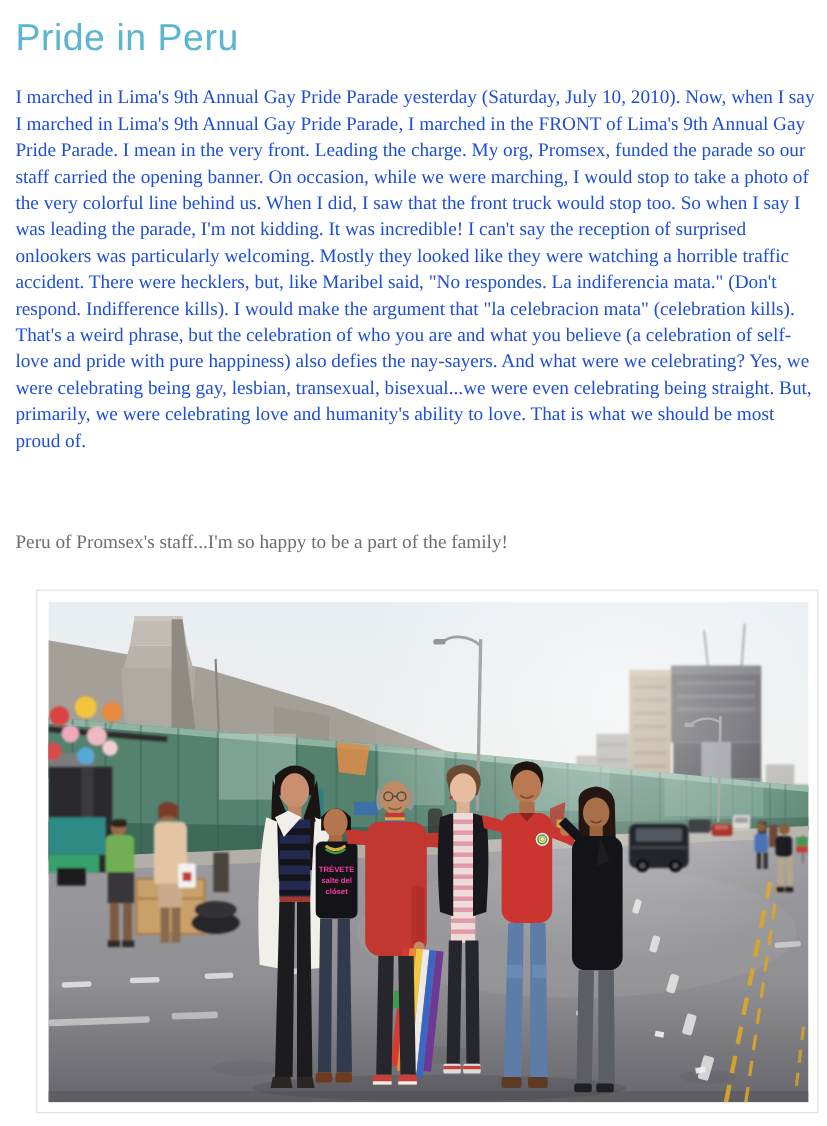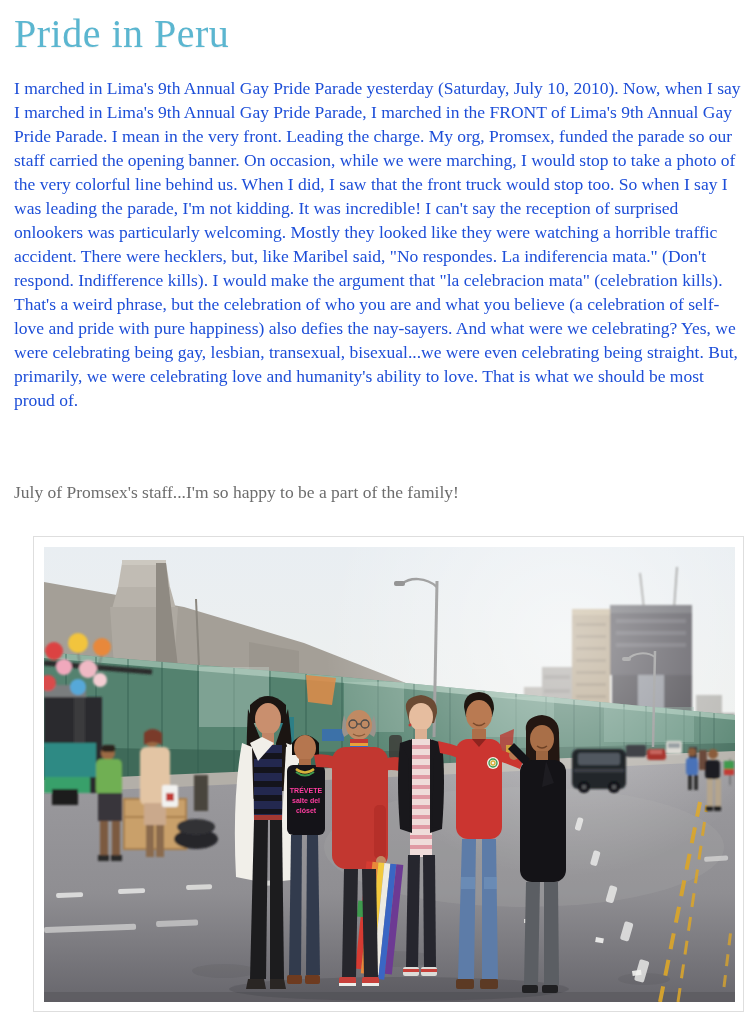--- a/index.html
+++ b/index.html
@@ -1,21 +1,21 @@
 <!DOCTYPE html>
 <html><head>
 <meta charset="utf-8">
 <style>
   html,body{margin:0;padding:0;background:#ffffff;}
   body{width:752px;height:1024px;overflow:hidden;font-family:"Liberation Serif","DejaVu Serif",serif;}
   .post{padding:0 6px 0 14px;}
   .post-title{
-    font-family:Liberation Serif, serif;
+    font-family:Liberation Sans, sans-serif;
     font-weight:400;
-    font-size:40px;
+    font-size:34px;
     line-height:40px;
     color:#5bb6d0;
     margin:14px 0 22px 0;
     letter-spacing:.5px;
     text-shadow:0 1px 1px rgba(0,0,0,.06);
   }
   .post-body{
     font-size:17.5px;
     line-height:24px;
     color:#1d4ed8;
@@ -37,21 +37,21 @@
     line-height:0;
   }
   .photo-frame svg{display:block;}
 </style>
 </head>
 <body>
 
 <div class="post">
   <h1 class="post-title">Pride in Peru</h1>
   <p class="post-body">I marched in Lima's 9th Annual Gay Pride Parade yesterday (Saturday, July 10, 2010). Now, when I say I marched in Lima's 9th Annual Gay Pride Parade, I marched in the FRONT of Lima's 9th Annual Gay Pride Parade. I mean in the very front. Leading the charge. My org, Promsex, funded the parade so our staff carried the opening banner. On occasion, while we were marching, I would stop to take a photo of the very colorful line behind us. When I did, I saw that the front truck would stop too. So when I say I was leading the parade, I'm not kidding. It was incredible! I can't say the reception of surprised onlookers was particularly welcoming. Mostly they looked like they were watching a horrible traffic accident. There were hecklers, but, like Maribel said, "No respondes. La indiferencia mata." (Don't respond. Indifference kills). I would make the argument that "la celebracion mata" (celebration kills). That's a weird phrase, but the celebration of who you are and what you believe (a celebration of self-love and pride with pure happiness) also defies the nay-sayers. And what were we celebrating? Yes, we were celebrating being gay, lesbian, transexual, bisexual...we were even celebrating being straight. But, primarily, we were celebrating love and humanity's ability to love. That is what we should be most proud of.</p>
-  <p class="photo-caption">July of Promsex's staff...I'm so happy to be a part of the family!</p>
+  <p class="photo-caption">Peru of Promsex's staff...I'm so happy to be a part of the family!</p>
 
   <div class="photo-frame">
     <svg width="691" height="455" viewBox="0 0 691 455" xmlns="http://www.w3.org/2000/svg">
       <defs>
         <linearGradient id="sky" x1="0" y1="0" x2="0" y2="1">
           <stop offset="0" stop-color="#e9eef2"></stop>
           <stop offset="0.6" stop-color="#f1f1ec"></stop>
           <stop offset="1" stop-color="#f7f2e9"></stop>
         </linearGradient>
         <linearGradient id="road" x1="0" y1="0" x2="0" y2="1">

